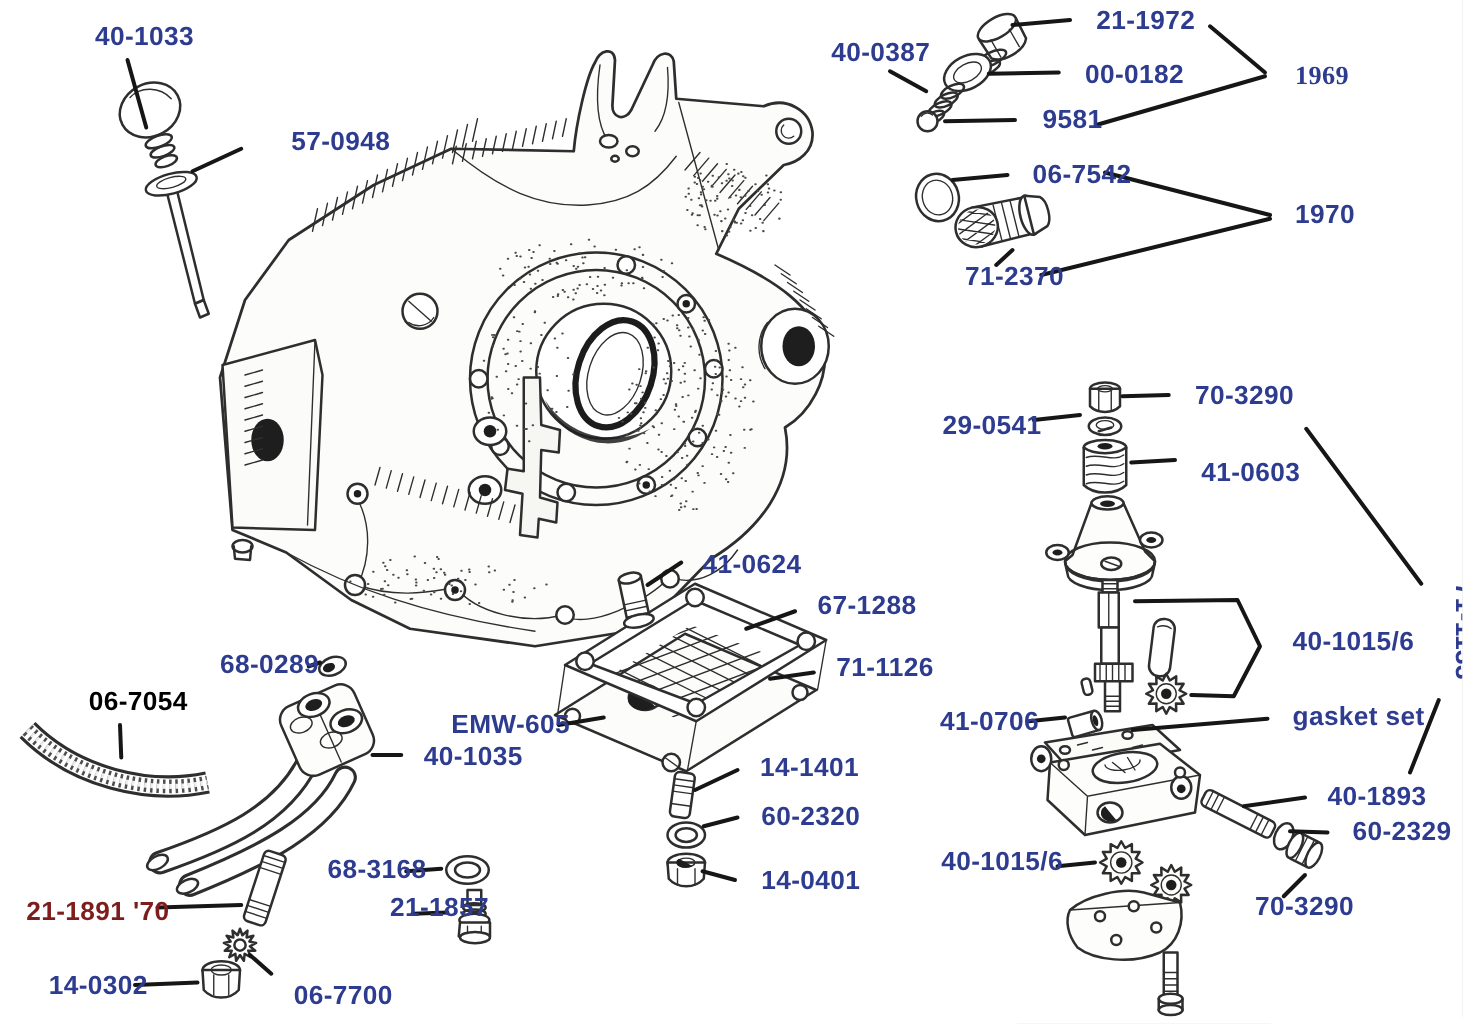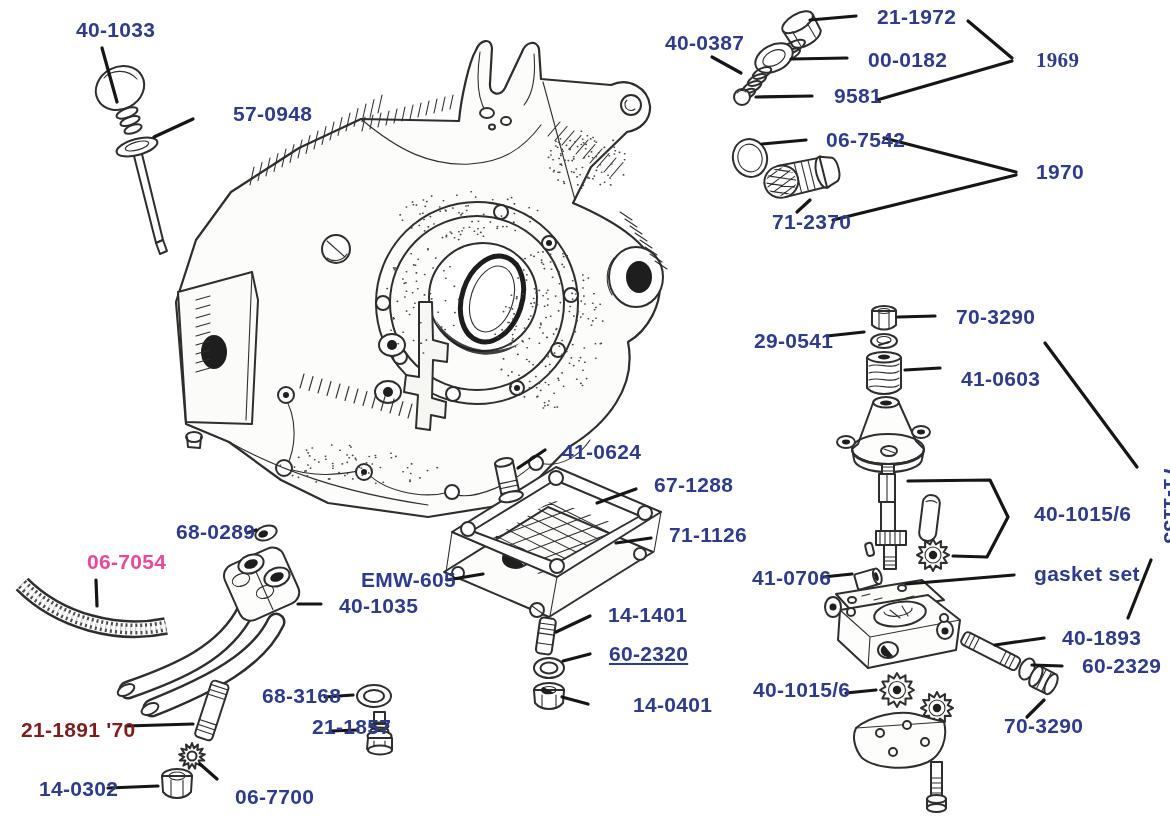--- a/index.html
+++ b/index.html
@@ -429,31 +429,31 @@
       <div class="plabel" style="left: 756px; top: 211px; color: rgb(46, 60, 144);">71-2370</div>
       <div class="plabel" style="left: 940px; top: 306px; color: rgb(46, 60, 144);">70-3290</div>
       <div class="plabel" style="left: 738px; top: 330px; color: rgb(46, 60, 144);">29-0541</div>
       <div class="plabel" style="left: 945px; top: 358px; color: rgb(46, 60, 144); margin-top: 10px;">41-0603</div>
       <div class="plabel" style="left: 546px; top: 441px; color: rgb(46, 60, 144);">41-0624</div>
       <div class="plabel" style="left: 638px; top: 474px; color: rgb(46, 60, 144);">67-1288</div>
       <div class="plabel" style="left: 1018px; top: 503px; color: rgb(46, 60, 144);">40-1015/6</div>
       <div class="plabel rot" style="left: 1166px; top: 466px; color: rgb(46, 60, 144);">71-1133</div>
       <div class="plabel" style="left: 160px; top: 521px; color: rgb(46, 60, 144);">68-0289</div>
       <div class="plabel" style="left: 653px; top: 524px; color: rgb(46, 60, 144);">71-1126</div>
-      <div class="plabel" style="left: 55px; top: 551px; color: #ec4899; margin-left: 16px;">06-7054</div>
+      <div class="plabel" style="left: 55px; top: 551px; color: #000000;">06-7054</div>
       <div class="plabel" style="left: 1018px; top: 563px; color: rgb(46, 60, 144);">gasket set</div>
       <div class="plabel" style="left: 345px; top: 569px; color: rgb(46, 60, 144);">EMW-605</div>
       <div class="plabel" style="left: 736px; top: 567px; color: rgb(46, 60, 144);">41-0706</div>
       <div class="plabel" style="left: 323px; top: 595px; color: rgb(46, 60, 144);">40-1035</div>
       <div class="plabel" style="left: 592px; top: 604px; color: rgb(46, 60, 144);">14-1401</div>
       <div class="plabel" style="left: 1046px; top: 627px; color: rgb(46, 60, 144);">40-1893</div>
-      <div class="plabel" style="left: 593px; top: 643px; color: rgb(46, 60, 144); text-decoration: underline;">60-2320</div>
+      <div class="plabel" style="left: 593px; top: 643px; color: rgb(46, 60, 144);">60-2320</div>
       <div class="plabel" style="left: 1066px; top: 655px; color: rgb(46, 60, 144);">60-2329</div>
       <div class="plabel" style="left: 737px; top: 679px; color: rgb(46, 60, 144);">40-1015/6</div>
       <div class="plabel" style="left: 246px; top: 685px; color: rgb(46, 60, 144);">68-3168</div>
-      <div class="plabel" style="left: 593px; top: 694px; color: rgb(46, 60, 144); margin-left: 24px;">14-0401</div>
+      <div class="plabel" style="left: 593px; top: 694px; color: rgb(46, 60, 144);">14-0401</div>
       <div class="plabel" style="left: 250px; top: 716px; color: rgb(46, 60, 144); margin-left: 46px;">21-1857</div>
       <div class="plabel" style="left: 988px; top: 715px; color: rgb(46, 60, 144);">70-3290</div>
       <div class="plabel" style="left: 5px; top: 719px; color: #7f1d1d;">21-1891 '70</div>
       <div class="plabel" style="left: 23px; top: 778px; color: rgb(46, 60, 144);">14-0302</div>
       <div class="plabel" style="left: 219px; top: 786px; color: rgb(46, 60, 144);">06-7700</div>
     </div>
 </div>
 
 </body></html>

